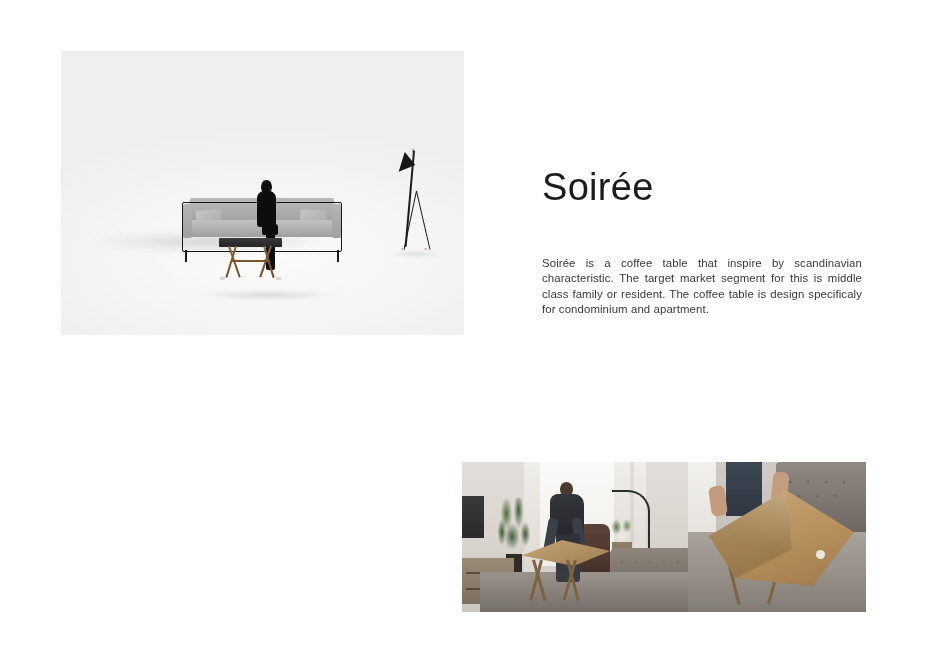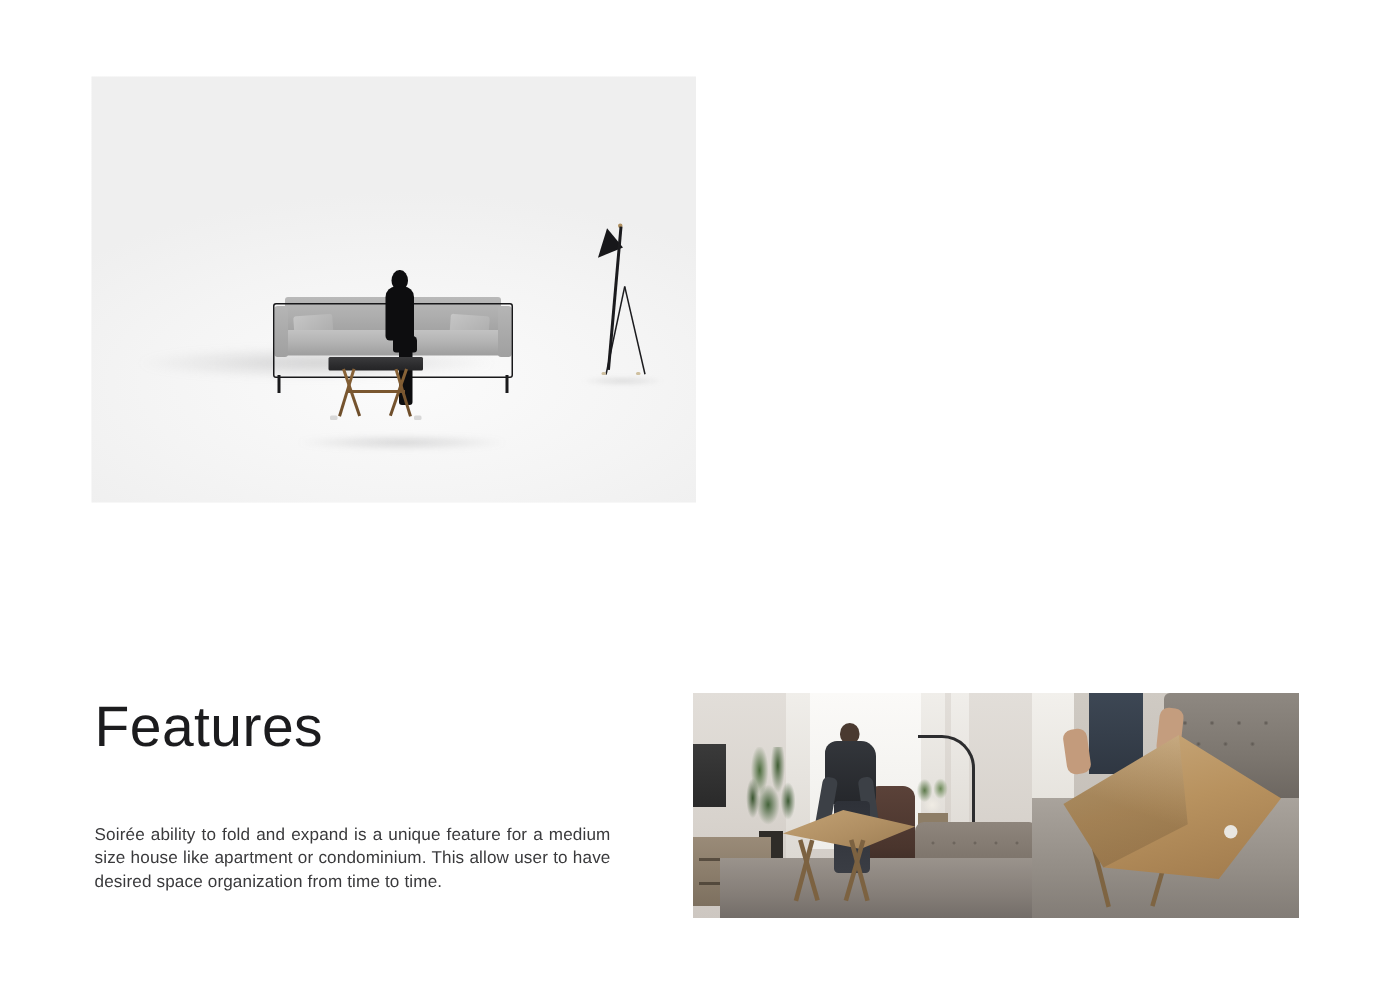--- a/index.html
+++ b/index.html
@@ -617,25 +617,25 @@
       <div class="lamp-shade"></div>
       <div class="lamp-knob"></div>
       <div class="lamp-pole"></div>
       <div class="lamp-leg lleg1"></div>
       <div class="lamp-leg lleg2"></div>
       <div class="lamp-tip ltip1"></div>
       <div class="lamp-tip ltip2"></div>
     </div>
   </div>
 
-
-  <div class="features-block">
-    <h2 class="title">Features</h2>
-    <p class="features-paragraph">Soirée ability to fold and expand is a unique feature for a medium size house like apartment or condominium. This allow user to have desired space organization from time to time.</p>
+  <div class="intro-block">
+    <h1 class="title">Soirée</h1>
+    <p class="intro-paragraph">Soirée is a coffee table that inspire by scandinavian characteristic. The target market segment for this is middle class family or resident. The coffee table is design specificaly for condominium and apartment.</p>
   </div>
+
 
   <div class="gallery">
 
     <div class="gallery-photo photo-fold">
       <div class="lr-wall"></div>
       <div class="lr-window"></div>
       <div class="lr-curtain a"></div>
       <div class="lr-curtain b"></div>
       <div class="lr-curtain c"></div>
       <div class="lr-tv"></div>

